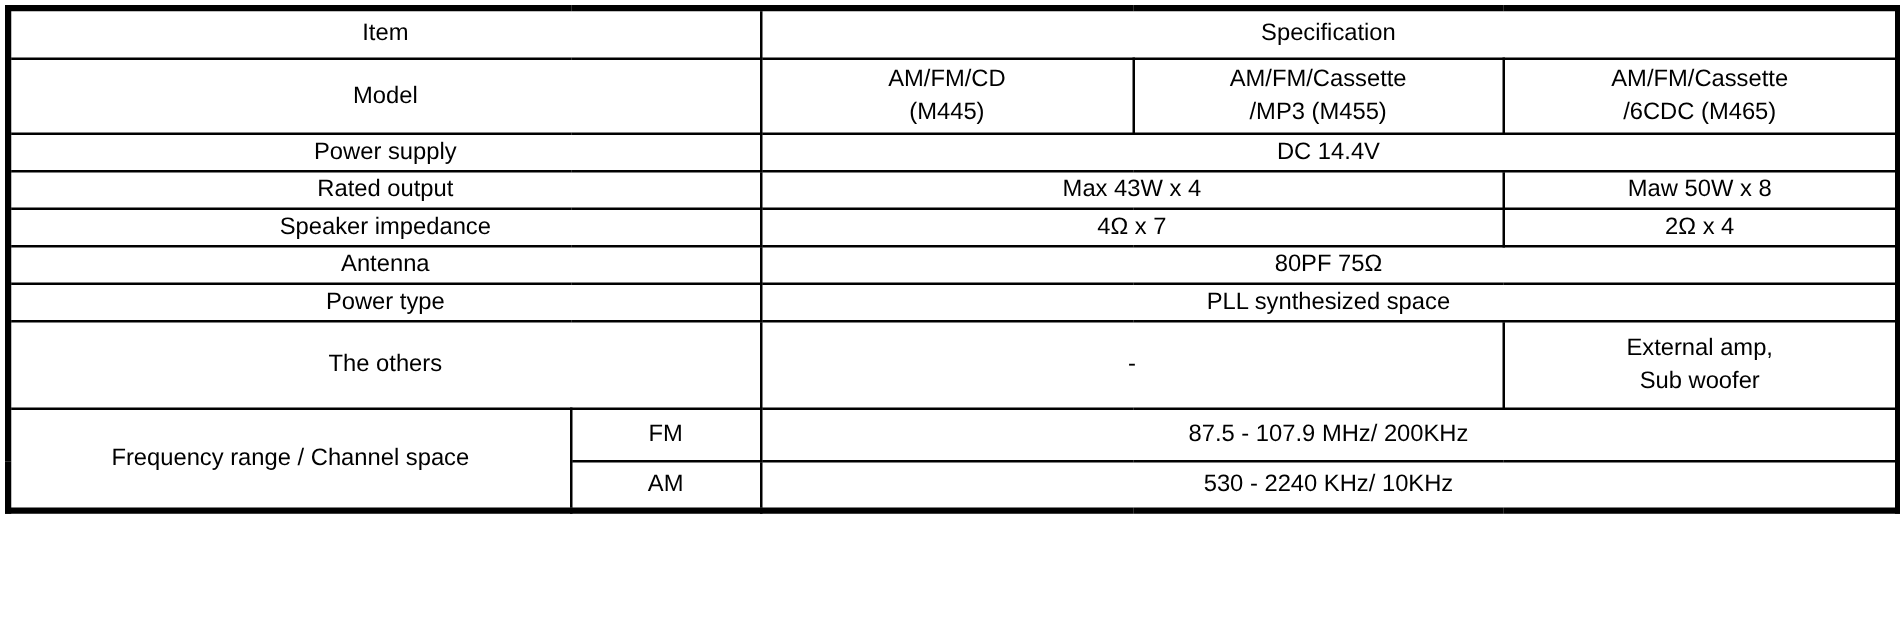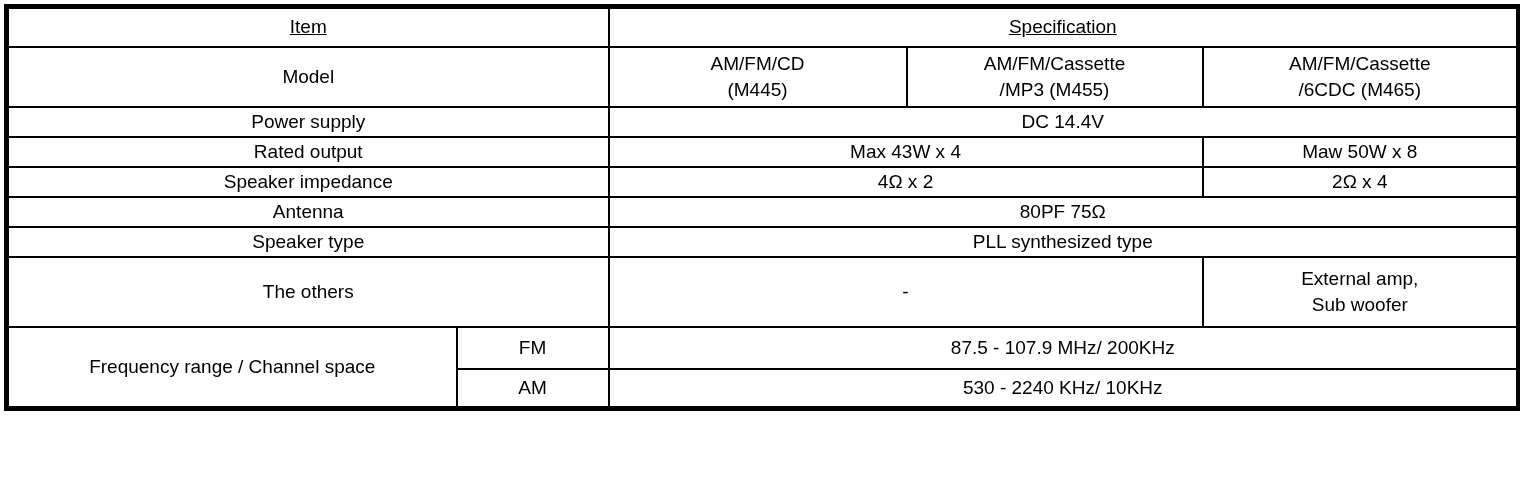--- a/index.html
+++ b/index.html
@@ -27,21 +27,21 @@
     border: 2px solid #000000;
     text-align: center;
     vertical-align: middle;
     padding: 0 6px;
     font-size: 19px;
     font-weight: normal;
     line-height: 1.35;
     white-space: pre-line;
     overflow: hidden;
   }
-  tr.r-header   { height: 40px; text-decoration: underline; }
+  tr.r-header   { height: 40px; }
   tr.r-model    { height: 60px; }
   tr.r-std      { height: 30px; }
   tr.r-others   { height: 70px; }
   tr.r-fm       { height: 42px; }
   tr.r-am       { height: 40px; }
   .hdr {
     font-weight: bold;
     font-size: 20px;
   }
 </style>
@@ -80,32 +80,32 @@
     </tr>
 
     <tr class="r-std">
       <td colspan="2">Rated output</td>
       <td colspan="2">Max 43W x 4</td>
       <td>Maw 50W x 8</td>
     </tr>
 
     <tr class="r-std">
       <td colspan="2">Speaker impedance</td>
-      <td colspan="2">4Ω x 2</td>
+      <td colspan="2">4Ω x 7</td>
       <td>2Ω x 4</td>
     </tr>
 
     <tr class="r-std">
       <td colspan="2">Antenna</td>
       <td colspan="3">80PF 75Ω</td>
     </tr>
 
     <tr class="r-std">
-      <td colspan="2">Speaker type</td>
-      <td colspan="3">PLL synthesized type</td>
+      <td colspan="2">Power type</td>
+      <td colspan="3">PLL synthesized space</td>
     </tr>
 
     <tr class="r-others">
       <td colspan="2">The others</td>
       <td colspan="2">-</td>
       <td>External amp,
 Sub woofer</td>
     </tr>
 
     <tr class="r-fm">

